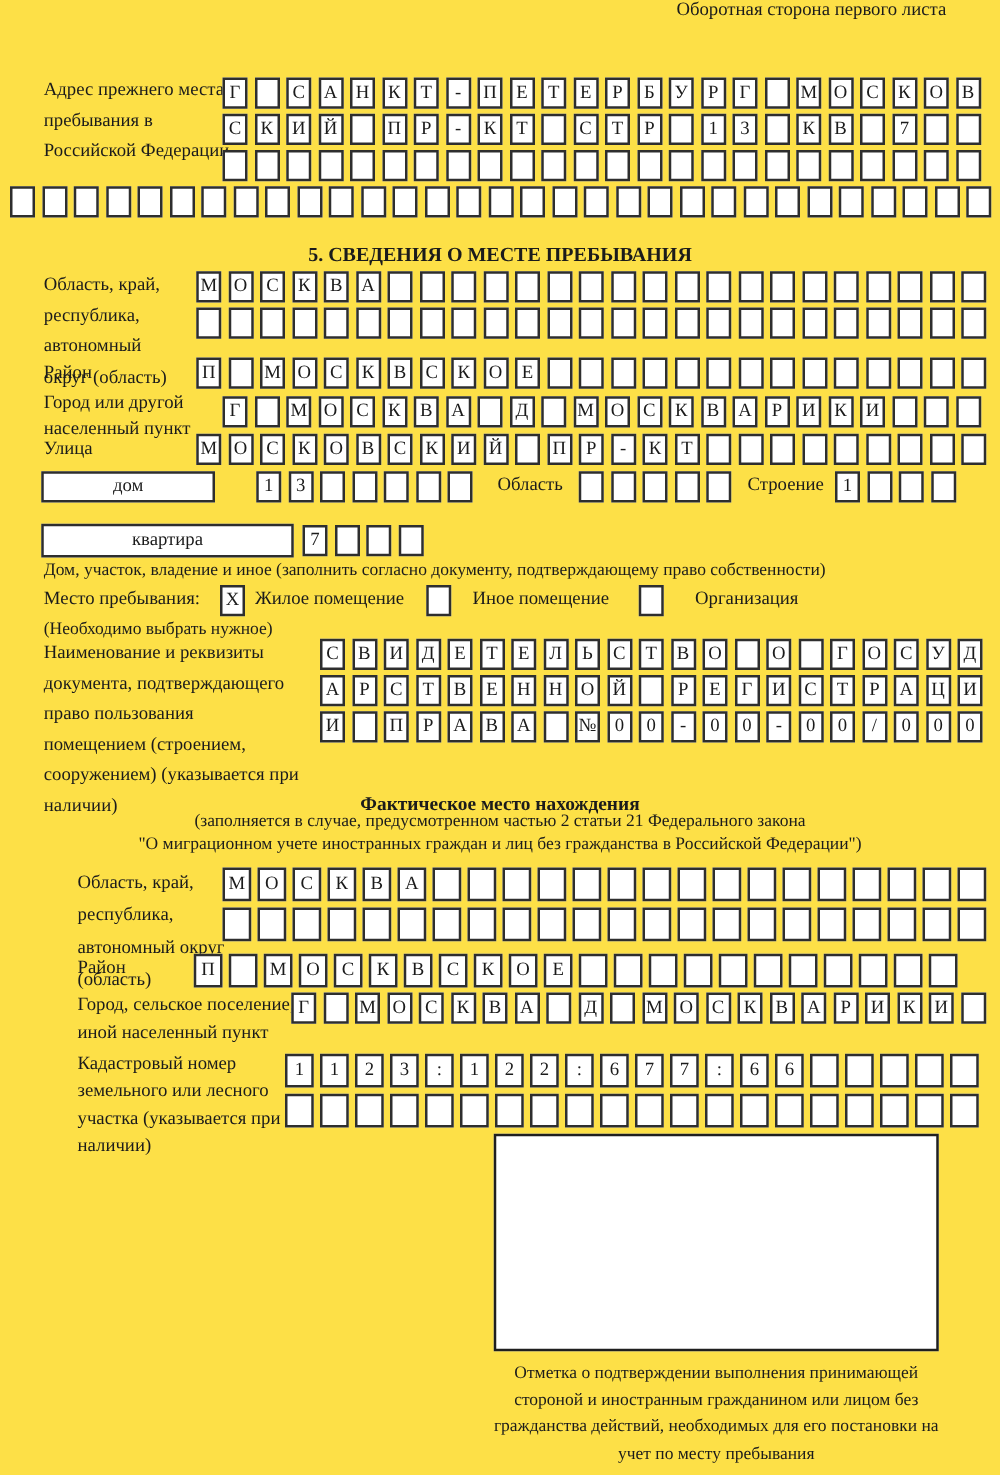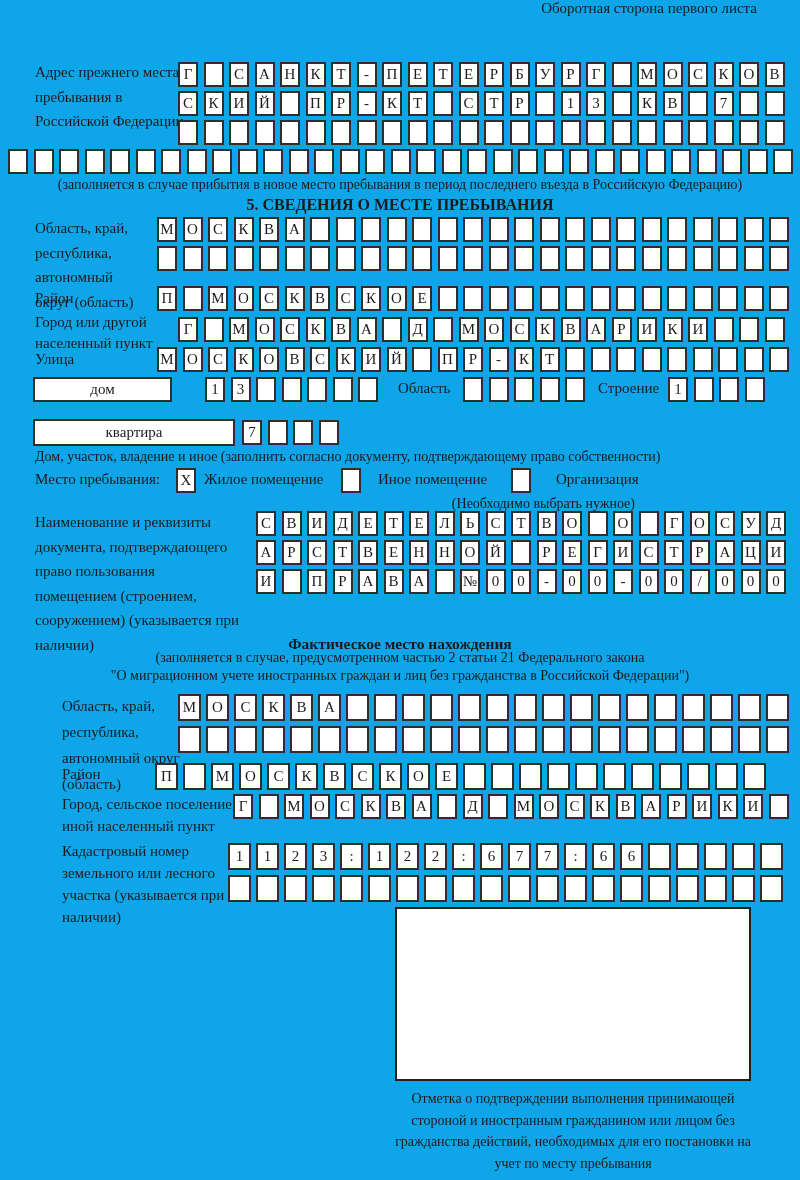--- a/index.html
+++ b/index.html
@@ -1,17 +1,17 @@
 <!DOCTYPE html>
 <html><head>
 <meta charset="utf-8">
 <style>
   html,body{margin:0;padding:0;background:#ffffff;}
   #form-page{
-    position:relative;width:800px;height:1180px;background:#0ea5e9;
+    position:relative;width:800px;height:1180px;background:#fde047;
     font-family:"Liberation Serif","DejaVu Serif",serif;color:#1b1b1b;overflow:hidden;
   }
   .abs{position:absolute;}
   .lbl{font-size:15px;line-height:24.5px;}
   .note{font-size:14px;}
   .center{text-align:center;width:800px;left:0;}
   .bold{font-weight:bold;}
   .cellrow{position:absolute;display:flex;}
   .cellrow.sm{gap:5.5px;}
   .cellrow.sm .cell{width:20px;height:25px;}
@@ -144,21 +144,20 @@
       <span class="cell"></span>
       <span class="cell"></span>
       <span class="cell"></span>
       <span class="cell"></span>
       <span class="cell"></span>
       <span class="cell"></span>
       <span class="cell"></span>
       <span class="cell"></span>
       <span class="cell"></span>
     </div>
-  <div class="abs note center" style="top:177px;">(заполняется в случае прибытия в новое место пребывания в период последнего въезда в Российскую Федерацию)</div>
 
   <div class="abs center bold" style="top:196px;font-size:16px;">5. СВЕДЕНИЯ О МЕСТЕ ПРЕБЫВАНИЯ</div>
 
   <div class="abs lbl" style="left:35px;top:216px;width:112px;">Область, край, республика, автономный округ (область)</div>
   <div class="cellrow sm" style="left:157px;top:217px;">
       <span class="cell">М</span>
       <span class="cell">О</span>
       <span class="cell">С</span>
       <span class="cell">К</span>
       <span class="cell">В</span>
@@ -332,21 +331,21 @@
       <span class="cell"></span>
     </div>
 
   <div class="abs" style="left:35px;top:471px;font-size:15px;">Место пребывания:</div>
   <div class="cb" style="left:176px;top:468px;">X</div>
   <div class="abs" style="left:204px;top:471px;font-size:15px;">Жилое помещение</div>
   <div class="cb" style="left:341px;top:468px;"></div>
   <div class="abs" style="left:378px;top:471px;font-size:15px;">Иное помещение</div>
   <div class="cb" style="left:511px;top:468px;"></div>
   <div class="abs" style="left:556px;top:471px;font-size:15px;">Организация</div>
-  <div class="abs note" style="left:35px;top:496px;width:600px;text-align:right;">(Необходимо выбрать нужное)</div>
+  <div class="abs note" style="left:35px;top:496px;width:600px;text-align:left;">(Необходимо выбрать нужное)</div>
 
   <div class="abs lbl" style="left:35px;top:510px;width:205px;">Наименование и реквизиты документа, подтверждающего право пользования помещением (строением, сооружением) (указывается при наличии)</div>
   <div class="cellrow sm" style="left:256px;top:511px;">
       <span class="cell">С</span>
       <span class="cell">В</span>
       <span class="cell">И</span>
       <span class="cell">Д</span>
       <span class="cell">Е</span>
       <span class="cell">Т</span>
       <span class="cell">Е</span>

